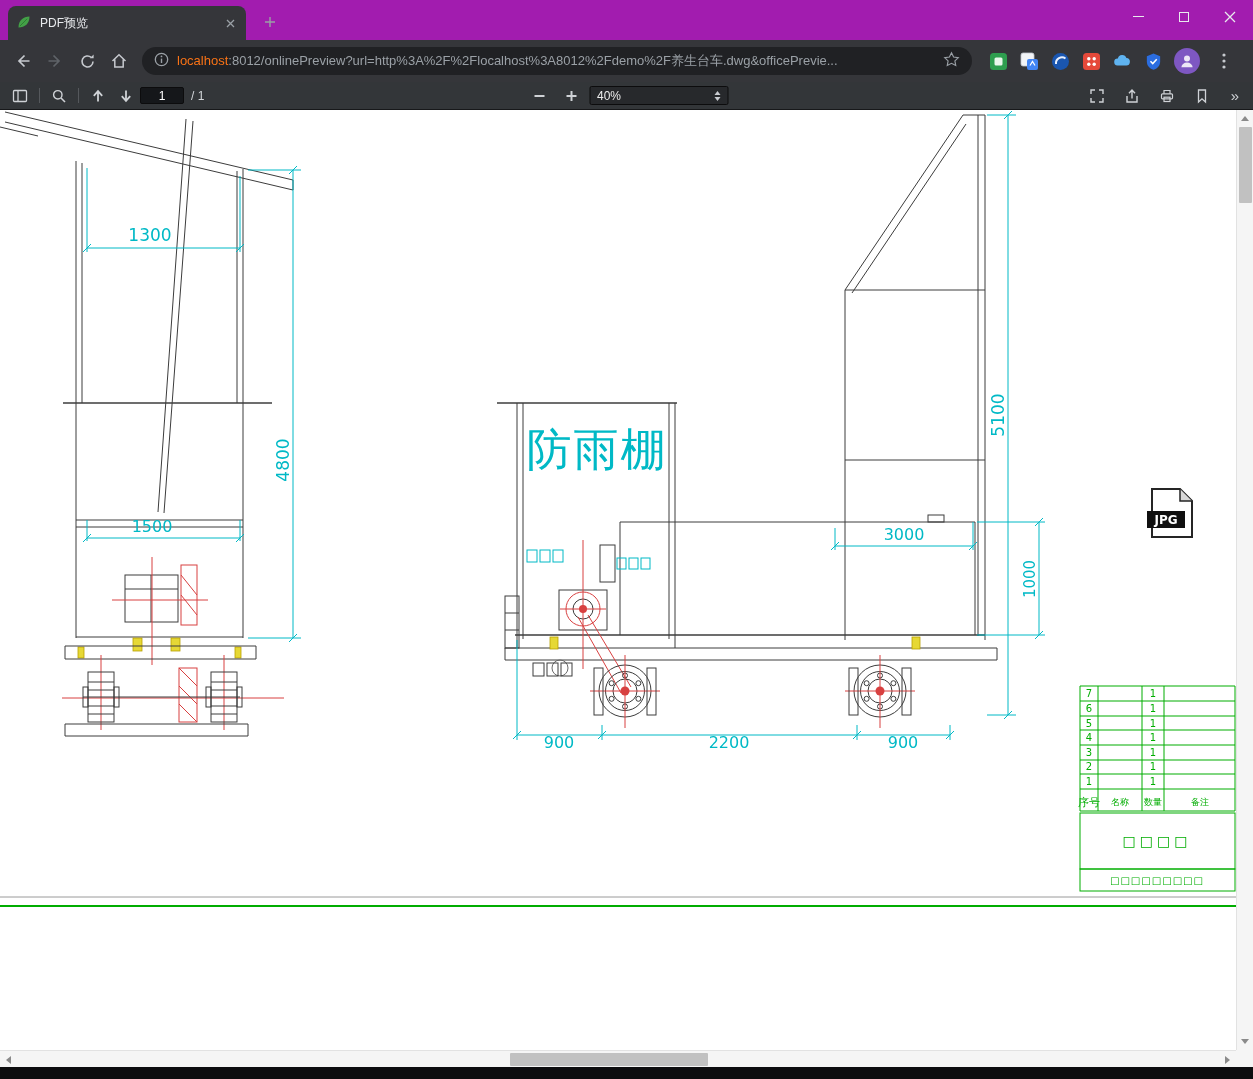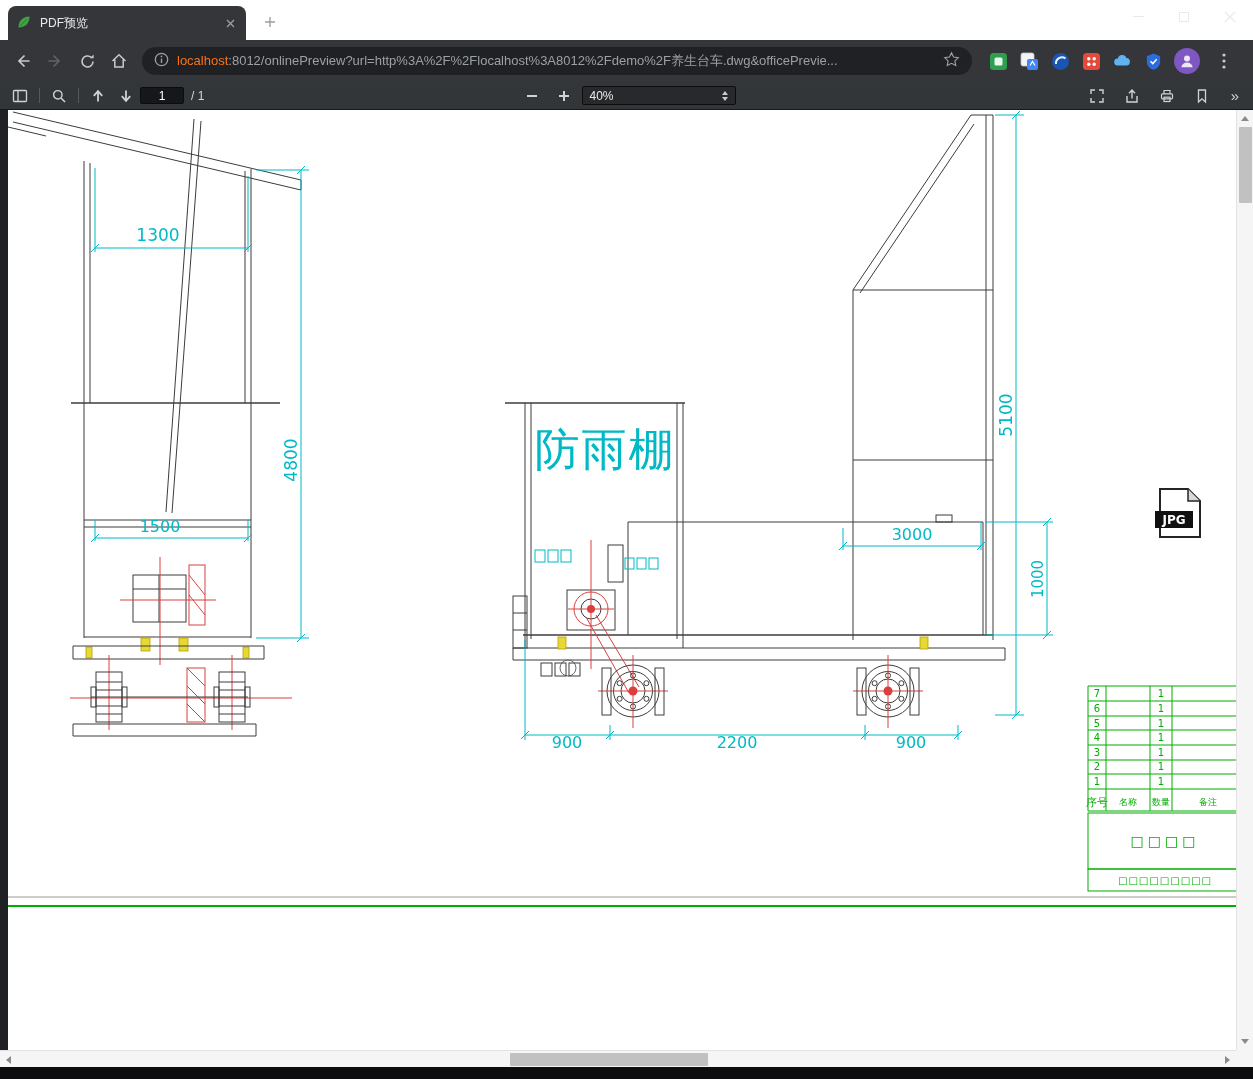--- a/index.html
+++ b/index.html
@@ -4,21 +4,21 @@
 <style>
   * { box-sizing: border-box; }
   html,body { margin:0; padding:0; }
   body {
     width:1253px; height:1079px; overflow:hidden; position:relative;
     background:#202124; font-family:"Liberation Sans", sans-serif;
     -webkit-font-smoothing:antialiased;
   }
 
   
-  .titlebar { height:40px; background:#ffffff; display:flex; align-items:flex-start; }
+  .titlebar { height:40px; background:#a21caf; display:flex; align-items:flex-start; }
   .tabstrip { display:flex; align-items:flex-end; flex:1; height:40px; padding-left:8px; }
   .tab {
     height:34px; width:238px; background:#35363a; border-radius:8px 8px 0 0;
     display:flex; align-items:center; gap:8px; padding:0 8px; color:#e8eaed; font-size:12px;
   }
   .tab-title { flex:1; white-space:nowrap; overflow:hidden; text-overflow:ellipsis; }
   .tab-close { width:16px; height:16px; display:grid; place-items:center; border-radius:50%; }
   .newtab { width:28px; height:28px; margin:0 0 4px 10px; display:grid; place-items:center; border-radius:50%; }
   .win-controls { display:flex; align-self:flex-start; }
   .win-btn { width:46px; height:33px; display:grid; place-items:center; }
@@ -47,31 +47,31 @@
   }
   .tb-btn { width:28px; height:24px; display:grid; place-items:center; color:#cfd2d6; flex:0 0 auto; }
   .tb-divider { width:1px; height:15px; background:#55585c; margin:0 5px; flex:0 0 auto; }
   .page-input {
     width:44px; height:17px; background:#15171a; border:1px solid #0c0c0d; border-radius:2px;
     color:#fff; font-size:12px; text-align:center; font-family:"Liberation Sans",sans-serif;
   }
   .page-total { font-size:12px; color:#d3d6da; margin-left:7px; }
   .tb-center { position:absolute; left:50%; transform:translateX(-50%); display:flex; align-items:center; gap:4px; }
   .zoom-select {
-    width:154px; height:19px; background:#27292c; border:1px solid #0c0c0d; border-radius:2px;
+    width:139px; height:19px; background:#27292c; border:1px solid #0c0c0d; border-radius:2px;
     display:flex; align-items:center; padding:4px 7px; font-size:12px; color:#ececec;
   }
   .spinner { margin-left:auto; display:flex; flex-direction:column; gap:2px; }
   .spin-up { width:0; height:0; border-left:3.5px solid transparent; border-right:3.5px solid transparent; border-bottom:4px solid #c9ccd1; }
   .spin-down { width:0; height:0; border-left:3.5px solid transparent; border-right:3.5px solid transparent; border-top:4px solid #c9ccd1; }
   .tb-right { margin-left:auto; display:flex; align-items:center; gap:7px; }
   .more-btn { font-size:15px; line-height:1; color:#cfd2d6; width:24px; text-align:center; }
 
   
-  .content { position:absolute; top:110px; left:8px; width:1236px; height:940px; background:#ffffff; overflow:hidden; }
+  .content { position:absolute; top:110px; left:0; width:1236px; height:940px; background:#ffffff; overflow:hidden; }
   .content svg text { font-family:"DejaVu Sans", sans-serif; }
 
   
   .vscroll { position:absolute; top:110px; right:0; width:17px; height:940px; background:#f5f5f5; border-left:1px solid #e2e2e2; }
   .vthumb { position:absolute; top:17px; left:2px; width:13px; height:76px; background:#c1c1c1; border-radius:1px; }
   .hscroll { position:absolute; top:1050px; left:0; width:1236px; height:17px; background:#f5f5f5; border-top:1px solid #e2e2e2; }
   .hthumb { position:absolute; left:510px; top:2px; width:198px; height:13px; background:#c1c1c1; border-radius:1px; }
   .scroll-arrow { position:absolute; width:17px; height:17px; display:grid; place-items:center; }
   .tri-up { width:0;height:0;border-left:4px solid transparent;border-right:4px solid transparent;border-bottom:5px solid #8a8a8a; }
   .tri-down { width:0;height:0;border-left:4px solid transparent;border-right:4px solid transparent;border-top:5px solid #8a8a8a; }

